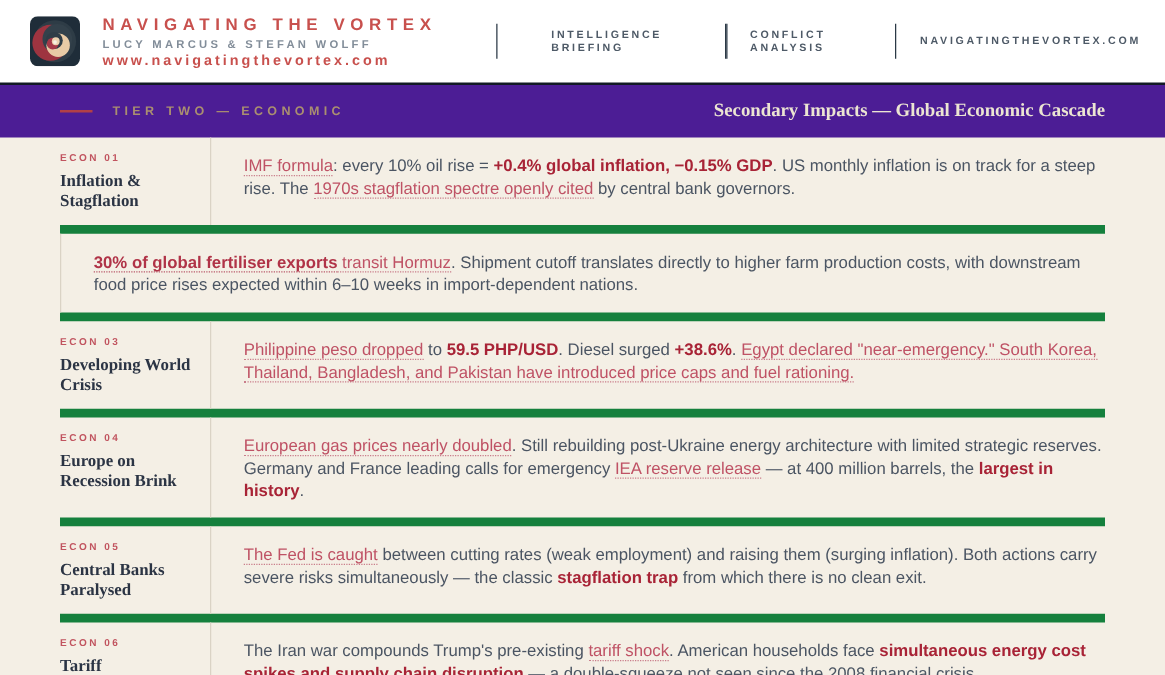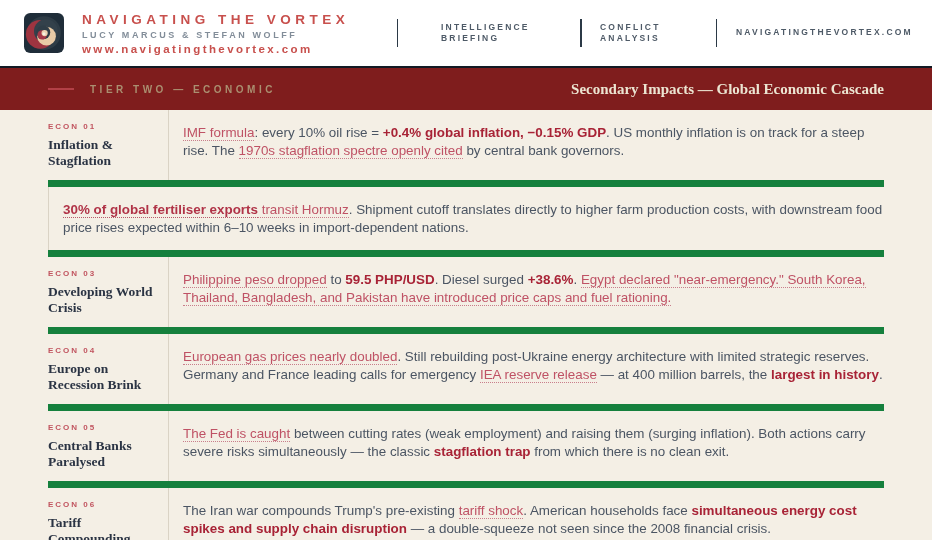--- a/index.html
+++ b/index.html
@@ -18,34 +18,34 @@
   .meta { display:flex; align-items:center; margin-left:auto; height:100%; }
   .vdiv { width:1px; height:28px; background:#2b3946; flex:none; }
   .meta-item { color:#4e5a67; font-weight:700; font-size:8.5px; letter-spacing:2.2px;
                line-height:11.5px; white-space:nowrap; }
   .m1 { width:182px; padding-left:43px; }
   .m2 { width:110px; padding-left:19px; }
   .m3 { width:134px; padding-left:18px; }
   .m4 { width:215px; padding-left:19px; }
 
   
-  .tierbar { height:42px; background:#7f1d1d; display:flex; align-items:center; }
+  .tierbar { height:42px; background:#4c1d95; display:flex; align-items:center; }
   .tier-tick { width:26px; height:2px; background:#b24046; margin-left:48px; flex:none; }
   .tier-label { color:#aa8f70; font-weight:700; font-size:10px; letter-spacing:3.5px; margin-left:16px; white-space:nowrap; }
   .tier-title { margin-left:auto; margin-right:48px; color:#ece5d2; font-weight:700;
                 font-size:15px; font-family:"Liberation Serif","DejaVu Serif",serif; white-space:nowrap; }
 
   
   .rows { margin:0 48px; }
   .row { display:flex; border-bottom:7px solid #15803d; min-height:70px; }
   .row-left { width:120px; flex:none; padding:12px 10px 12px 0; }
   .econ-id { color:#c1545f; font-weight:700; font-size:8px; letter-spacing:2px; }
   .econ-title { color:#2b3444; font-weight:700; font-size:13.5px; line-height:15.5px;
                 font-family:"Liberation Serif","DejaVu Serif",serif; margin-top:6px; }
-  .row-body { flex:1; border-left:1px solid #dad3c5; padding:14px 0 12px 14px;
+  .row-body { flex:1; border-left:1px solid #dad3c5; padding:14px 0 12px 26px;
               font-size:13.4px; line-height:18px; color:#4b5563; }
   a.seg { text-decoration:none; }
   .link { color:#bf5265; border-bottom:1px dotted #c97e8b; }
   .strong { color:#a82336; font-weight:700; }
   .strong-link { color:#b03347; font-weight:700; border-bottom:1px dotted #b95a6b; }
 </style>
 </head>
 <body>
 
 <div class="header">

